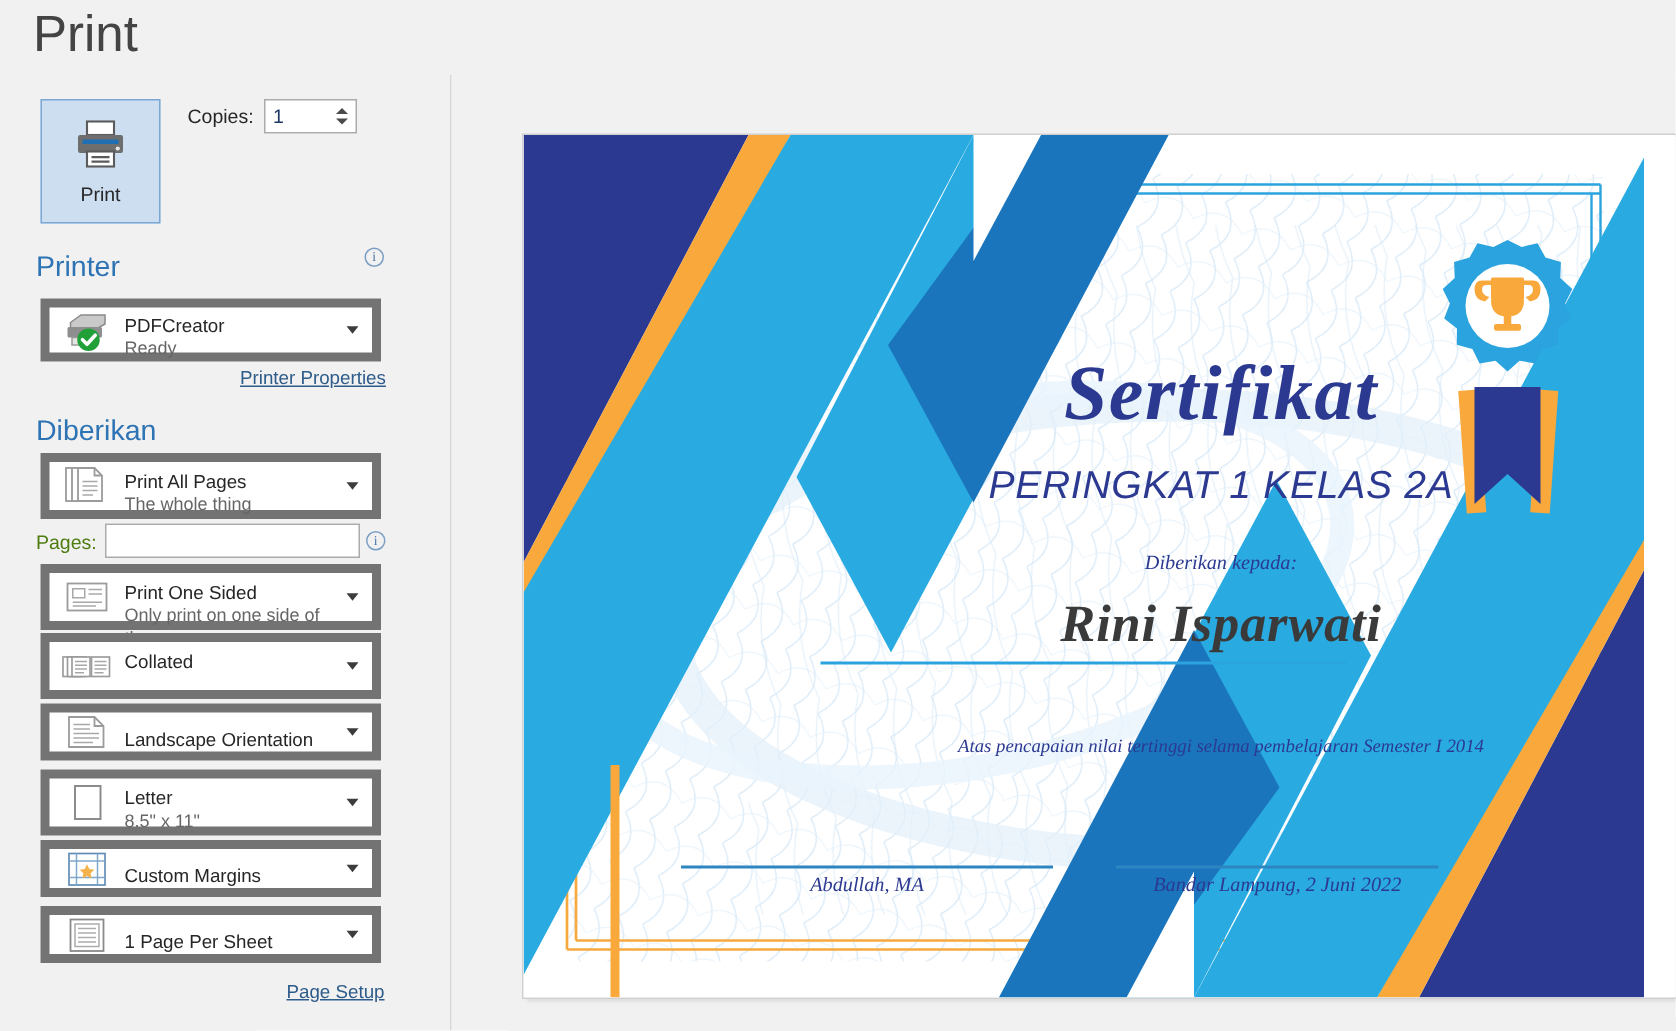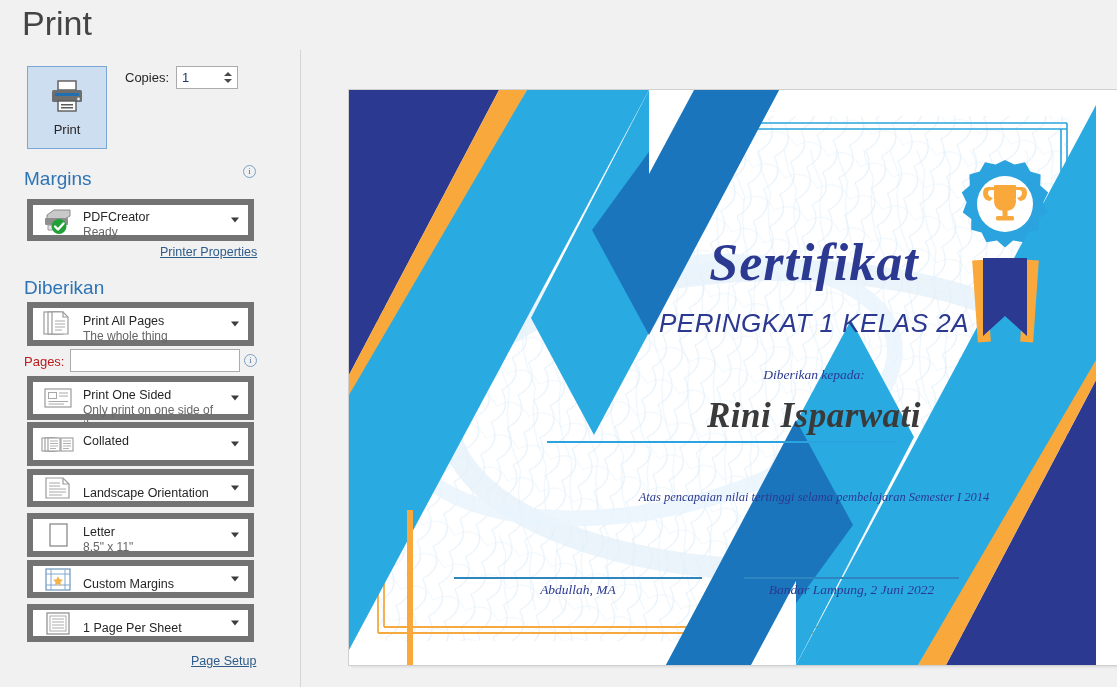--- a/index.html
+++ b/index.html
@@ -66,21 +66,21 @@
   }
   .ddrow .txt { position:absolute; left:50px; right:24px; }
   .ddrow .t1 { font-size:12.5px; color:#262626; line-height:15px; }
   .ddrow .t2 { font-size:12px; color:#666; line-height:15px; }
   .ddrow .caret {
     position:absolute; right:9px; top:50%; transform:translateY(-50%);
     width:0;height:0;border-left:4.5px solid transparent;border-right:4.5px solid transparent;
     border-top:5px solid #3C3C3C;
   }
 
-  .pages-label { position:absolute; left:24px; top:354px; font-size:13px; color:#b91c1c; }
+  .pages-label { position:absolute; left:24px; top:354px; font-size:13px; color:#4d7c0f; }
   .pages-input {
     position:absolute; left:70px; top:349px; width:170px; height:23px;
     background:#fff; border:1px solid #ABABAB; padding-left:5px;
     font-family:"Liberation Sans",sans-serif; font-size:12.5px; color:#262626; outline:0;
   }
 
   .link {
     position:absolute; font-size:12.5px; color:#2E5C8A; text-decoration:underline; cursor:pointer;
   }
 
@@ -166,21 +166,21 @@
 
     <div class="copies-label">Copies:</div>
     <div class="copies-box">
       <input value="1" style="">
       <span class="spin">
         <span class="up"></span>
         <span class="dn"></span>
       </span>
     </div>
 
-    <div class="sect-head" style="top:168px;">Margins</div>
+    <div class="sect-head" style="top:168px;">Printer</div>
     <div class="info-ico" style="left:243px; top:165px;">i</div>
 
     <div class="ddrow" style="top:199px; height:42px;">
       <span class="icon-slot">
         <svg width="34" height="28" viewBox="0 0 34 28">
           <path d="M6 9 L13 4 L29 4 L29 10 L22 14 L6 14 Z" fill="#C9C9C9" stroke="#8A8A8A" stroke-width="1"></path>
           <rect x="4" y="12" width="23" height="7" rx="1" fill="#8E8E8E"></rect>
           <path d="M7 19 L24 19 L24 24 L7 24 Z" fill="#E4E4E4" stroke="#9A9A9A" stroke-width="1"></path>
           <circle cx="18" cy="20.5" r="7.5" fill="#21A038"></circle>
           <path d="M14 20.5 l3 3 l5.5 -6" stroke="#fff" stroke-width="2.4" fill="none" stroke-linecap="round" stroke-linejoin="round"></path>

